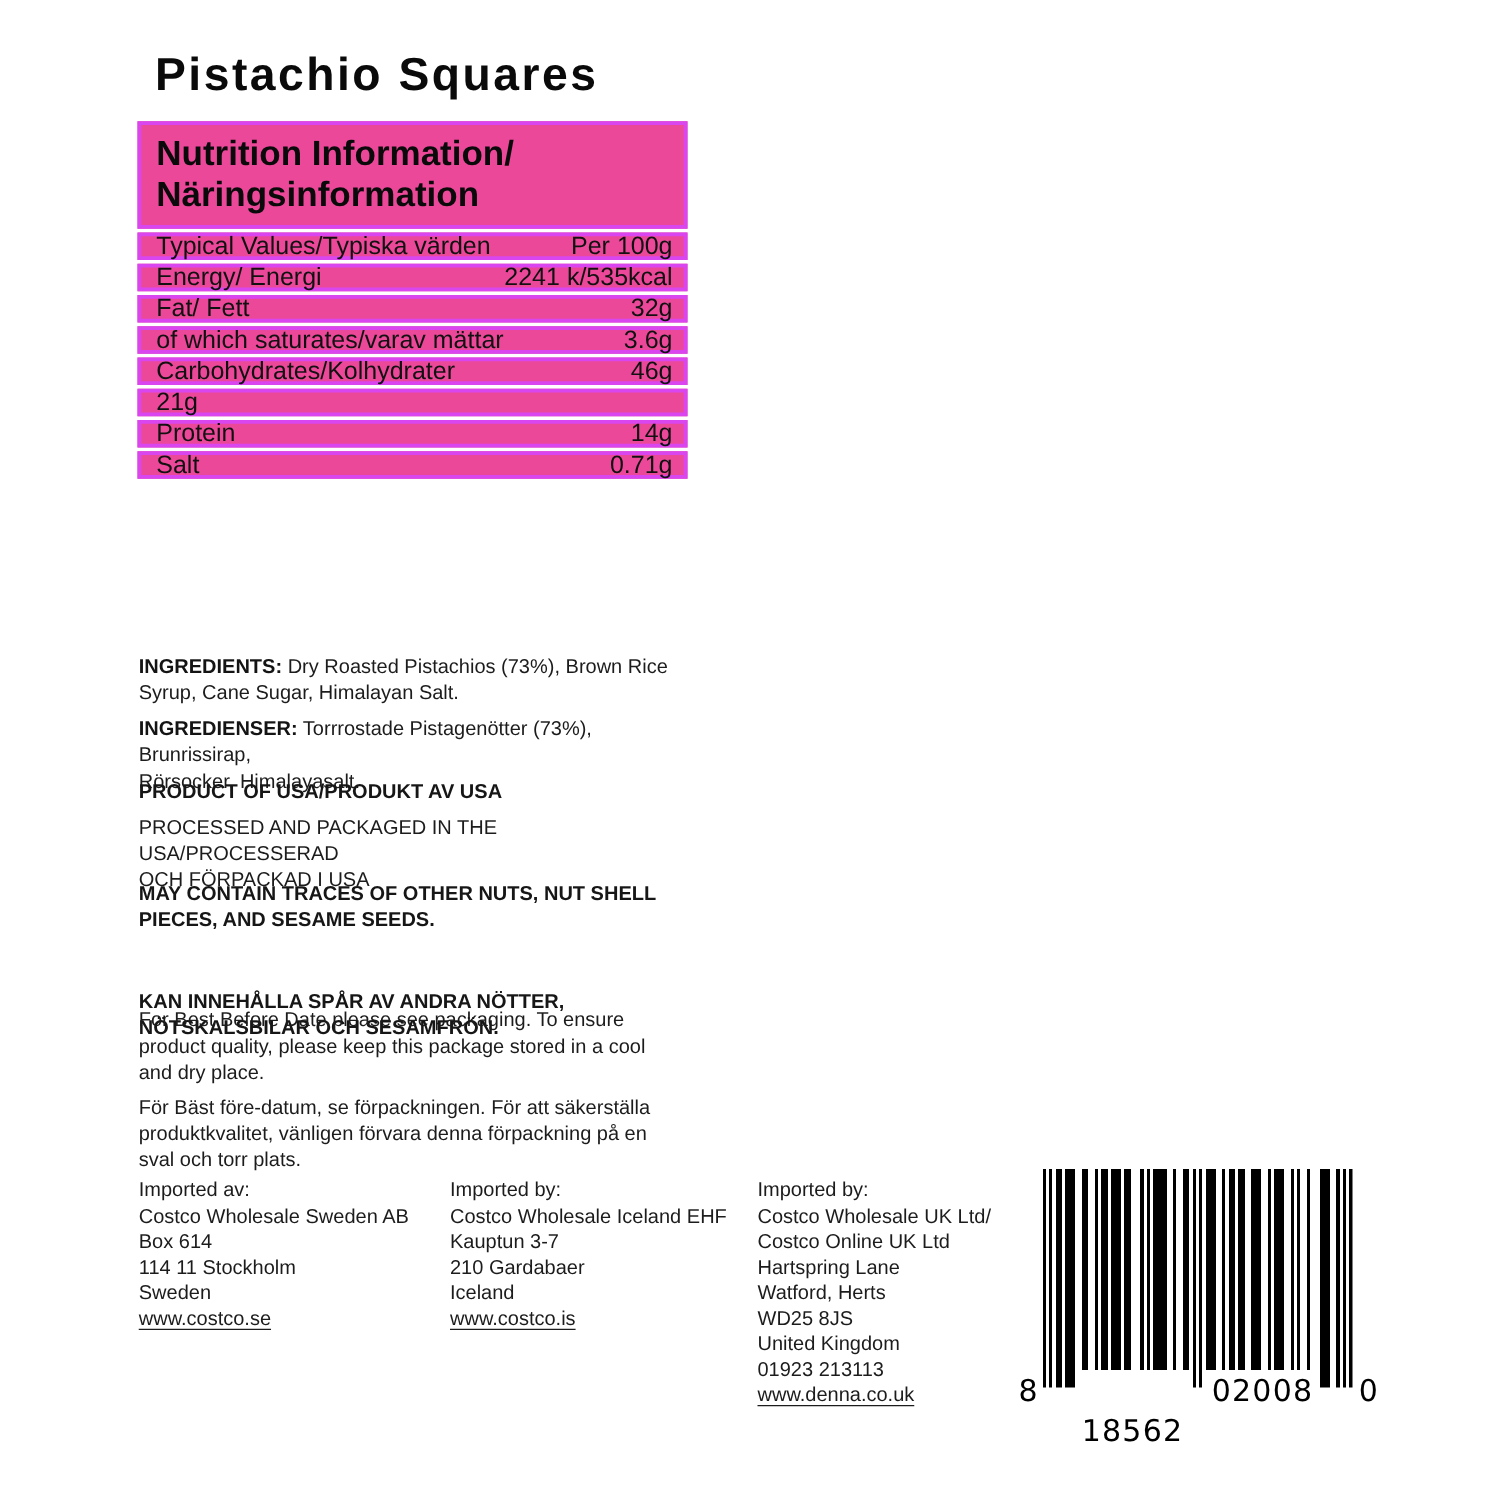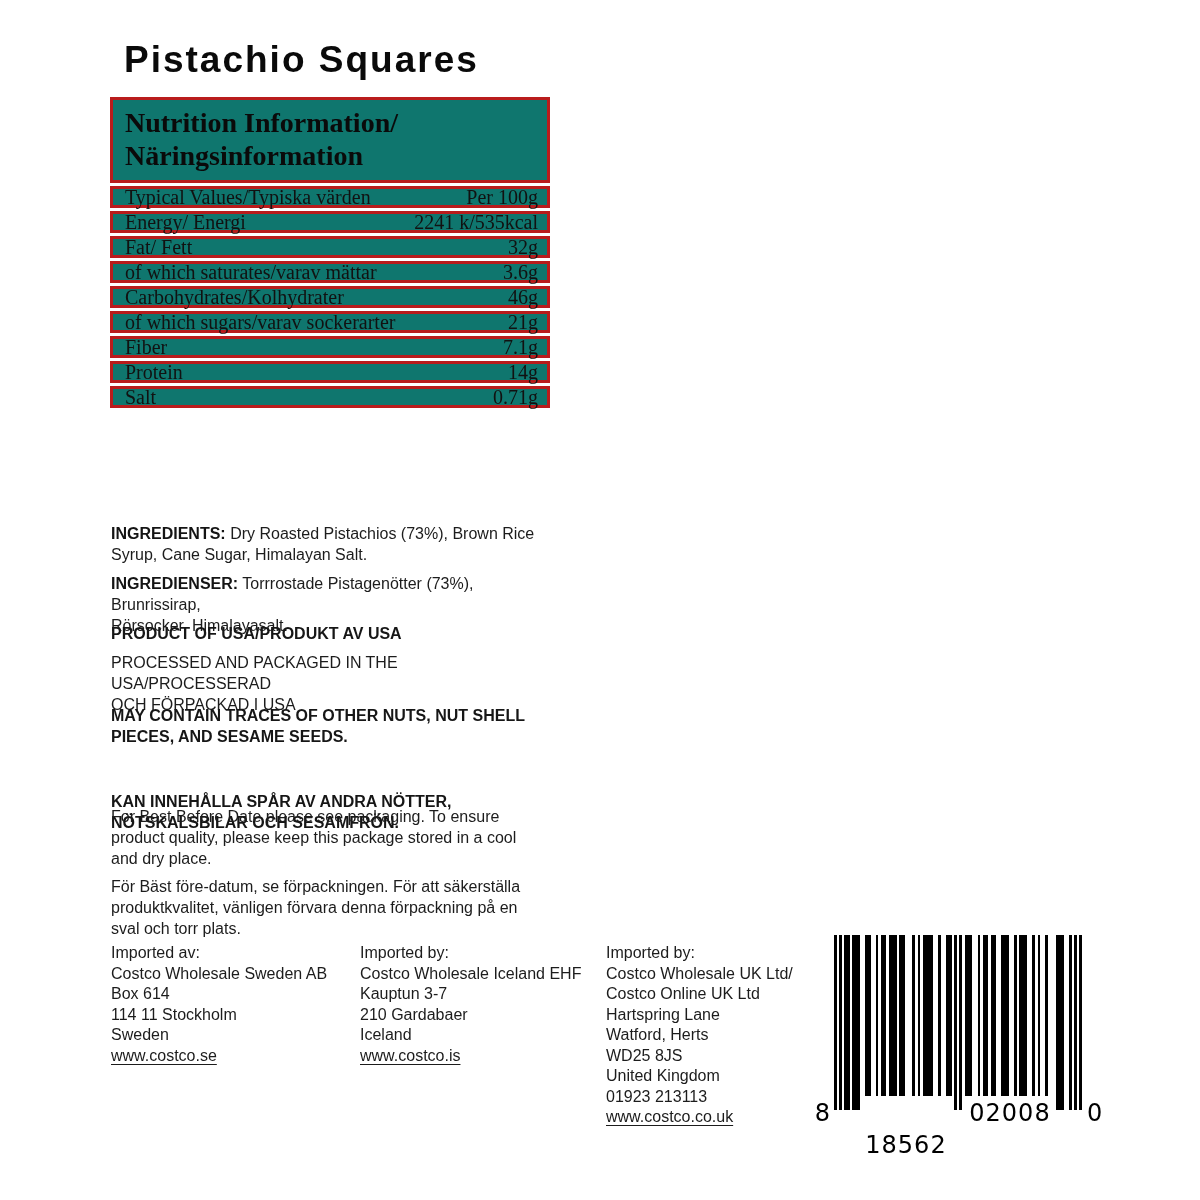--- a/index.html
+++ b/index.html
@@ -5,21 +5,21 @@
   html,body{margin:0;padding:0;background:#fff;}
   .page{position:relative;width:1200px;height:1200px;background:#ffffff;overflow:hidden;
         font-family:"Liberation Sans",sans-serif;color:#141414;}
 
   
   .title{position:absolute;left:124px;top:38px;font-size:37px;line-height:44px;
          font-weight:bold;color:#0a0a0a;letter-spacing:2px;}
 
   
   .nutri{position:absolute;left:110px;top:97px;width:440px;}
-  .nutri-box{box-sizing:border-box;width:100%;border:3px solid #b91c1c;background:#0f766e;font-family:Liberation Serif, serif;}
+  .nutri-box{box-sizing:border-box;width:100%;border:3px solid #d946ef;background:#ec4899;}
   .nutri-header{padding:6px 9px 8px 12px;font-weight:bold;font-size:28px;line-height:33px;
                 color:#0a0a0a;white-space:pre-line;margin-bottom:3px;}
   .nutri-row{height:22px;margin-bottom:3px;display:flex;justify-content:space-between;
              align-items:center;padding:0 9px 0 12px;font-size:20px;color:#111;}
   .nutri-row:last-child{margin-bottom:12px;}
   .nl{text-align:left;}
   .nv{text-align:right;}
 
   
   .para{position:absolute;left:111px;width:445px;font-size:16px;line-height:21px;
@@ -68,26 +68,21 @@
         </div>
         <div class="nutri-box nutri-row">
           <span class="nl">of which saturates/varav mättar</span>
           <span class="nv">3.6g</span>
         </div>
         <div class="nutri-box nutri-row">
           <span class="nl">Carbohydrates/Kolhydrater</span>
           <span class="nv">46g</span>
         </div>
         <div class="nutri-box nutri-row">
-          <span class="nl">of which sugars/varav sockerarter</span>
           <span class="nv">21g</span>
-        </div>
-        <div class="nutri-box nutri-row">
-          <span class="nl">Fiber</span>
-          <span class="nv">7.1g</span>
         </div>
         <div class="nutri-box nutri-row">
           <span class="nl">Protein</span>
           <span class="nv">14g</span>
         </div>
         <div class="nutri-box nutri-row">
           <span class="nl">Salt</span>
           <span class="nv">0.71g</span>
         </div>
       </div>
@@ -138,21 +133,21 @@
 
   <div class="imp-col" style="left:606px">
       <div>Imported by:</div>
       <div class="pre">Costco Wholesale UK Ltd/
 Costco Online UK Ltd
 Hartspring Lane
 Watford, Herts
 WD25 8JS
 United Kingdom
 01923 213113</div>
-      <div class="imp-url">www.costco.co.uk</div>
+      <div class="imp-url">www.denna.co.uk</div>
     </div>
 
   <div class="barcode">
     <svg id="barcode-svg" width="248" height="175" viewBox="0 0 248 175" shape-rendering="crispEdges">
         <rect x="0.00" y="0" width="2.67" height="175"></rect>
         <rect x="5.22" y="0" width="2.67" height="175"></rect>
         <rect x="10.44" y="0" width="2.67" height="175"></rect>
         <rect x="13.05" y="0" width="2.67" height="175"></rect>
         <rect x="18.27" y="0" width="2.67" height="175"></rect>
         <rect x="20.88" y="0" width="2.67" height="175"></rect>

